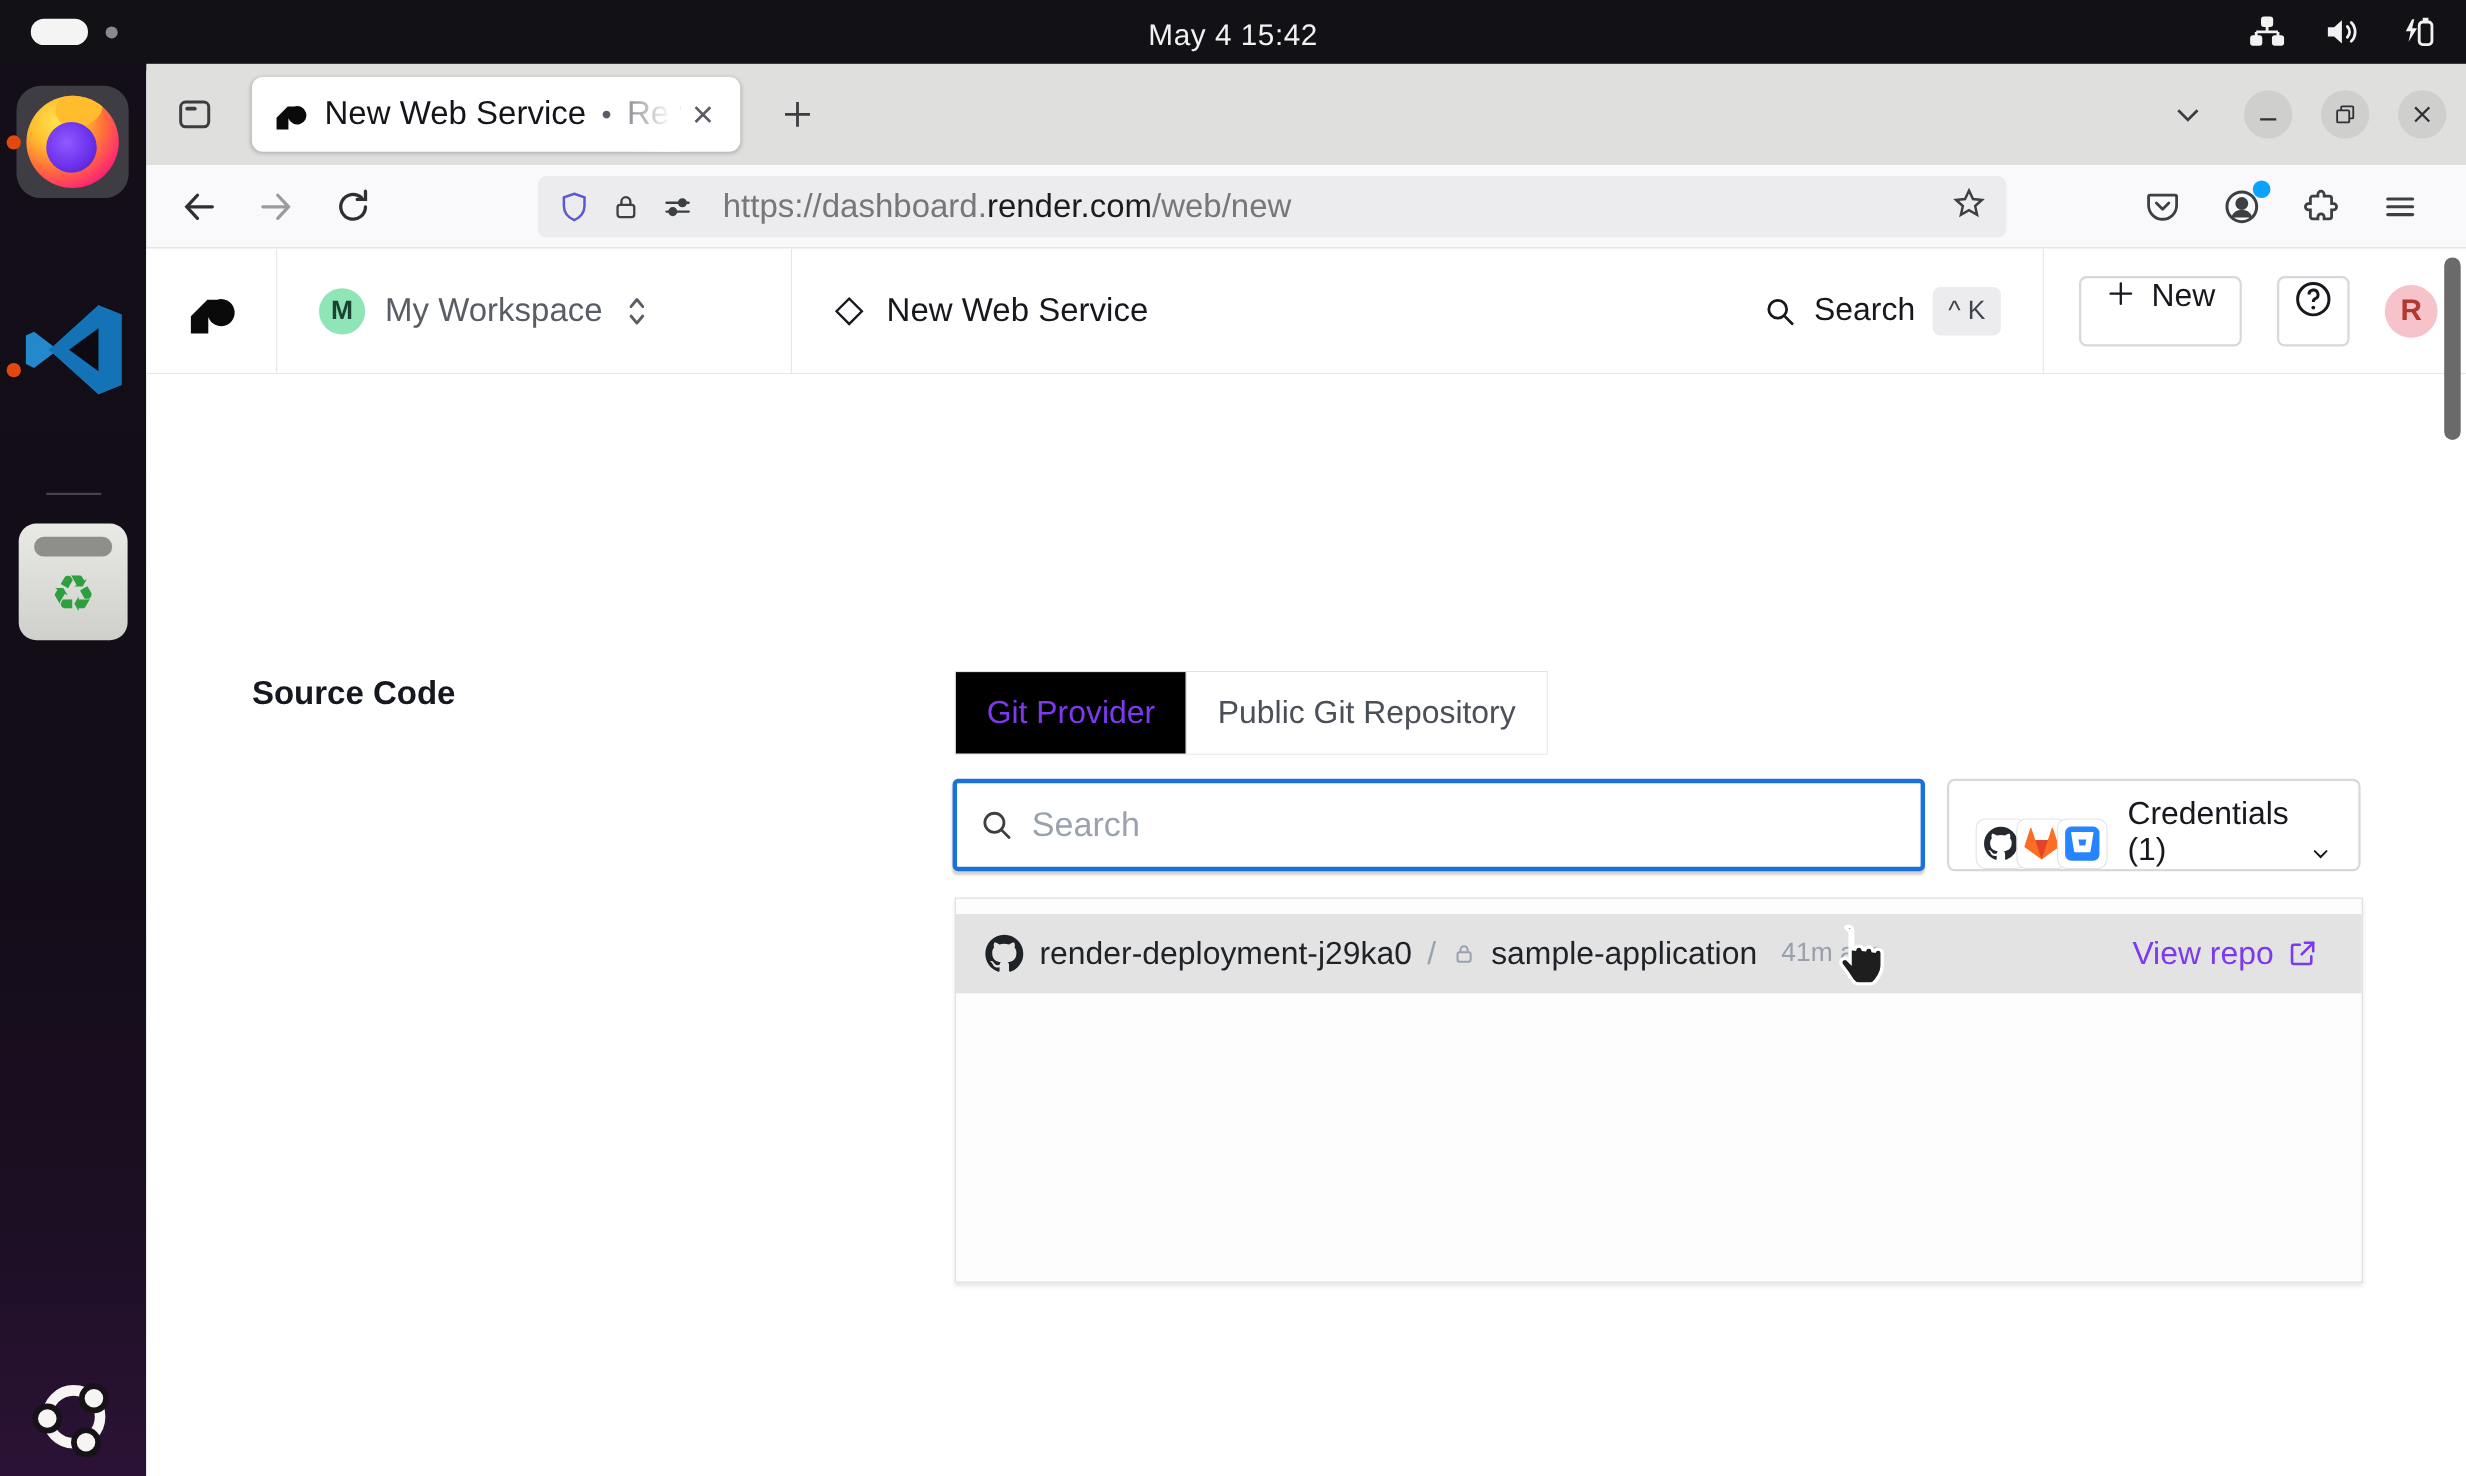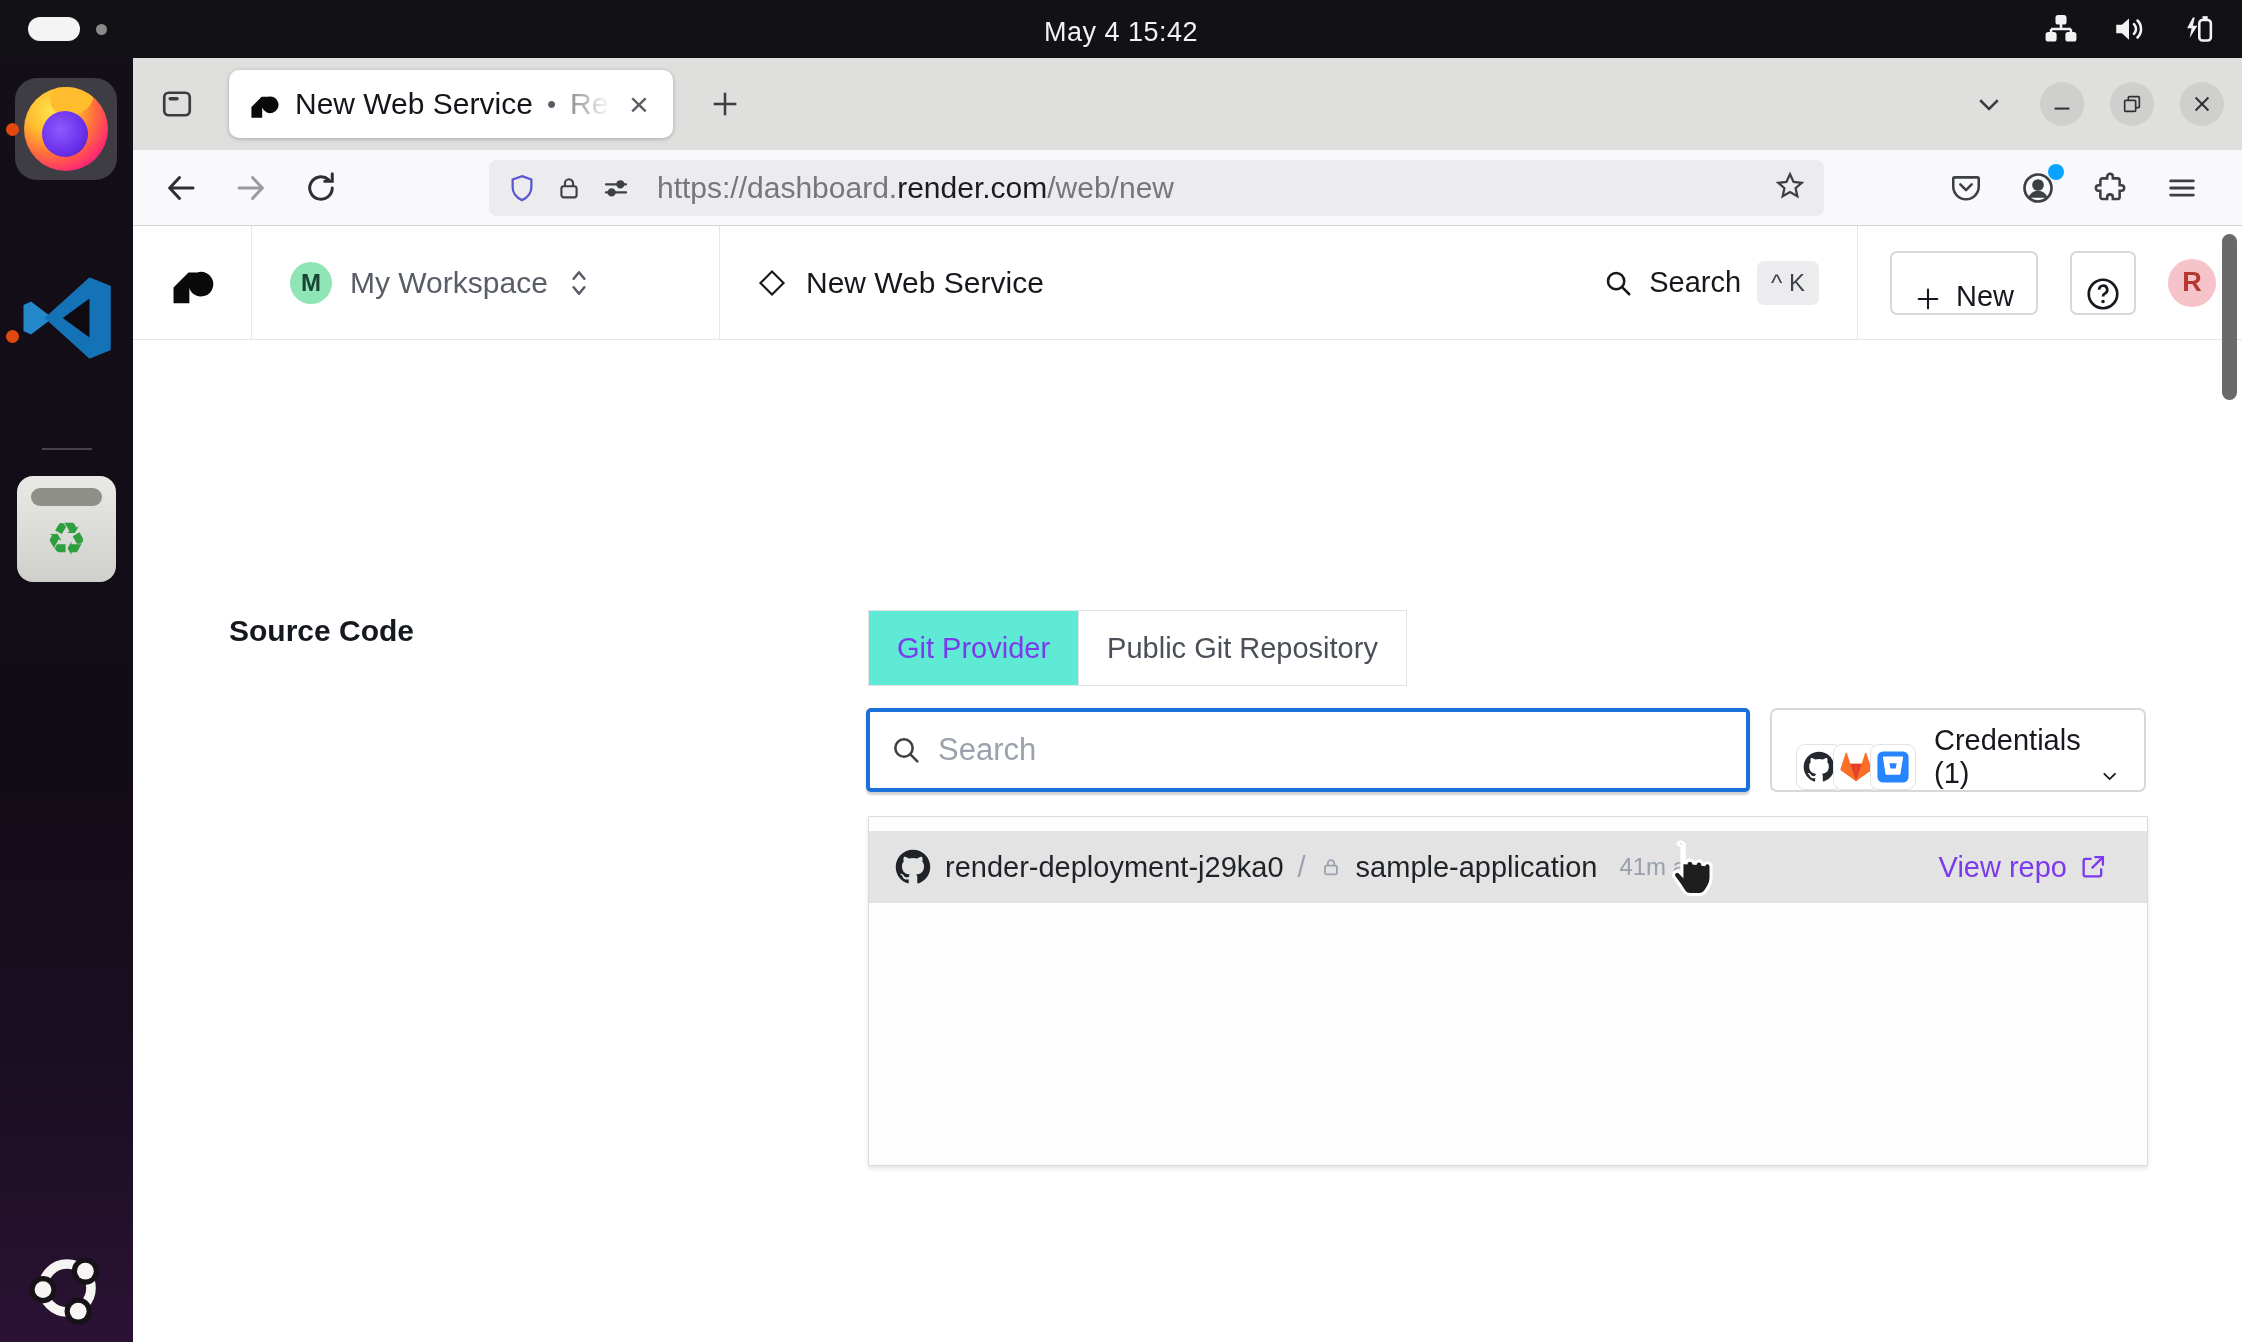--- a/index.html
+++ b/index.html
@@ -79,32 +79,32 @@
   .middle-cell { flex:1; border-right:1px solid #e7e7ea; display:flex; align-items:center;
     justify-content:space-between; padding:0 38px; }
   .crumb { display:flex; align-items:center; gap:20px; }
   .crumb-title { font-size:30px; color:#16181d; }
   .hdr-search { display:flex; align-items:center; gap:16px; }
   .hdr-search-label { font-size:29px; color:#16181d; }
   .kbd-badge { height:44px; padding:0 14px; background:#ececee; border-radius:7px; display:flex; align-items:center;
     font-size:24px; color:#3f4450; }
   .actions-cell { display:flex; align-items:center; gap:32px; padding:0 26px 0 32px; }
   .hdr-btn { height:64px; border:2px solid #d8d8dc; border-radius:7px; background:#fff; display:flex;
-    align-items:flex-end; gap:14px; padding:0 22px; font-size:29px; color:#16181d; }
+    align-items:flex-start; gap:14px; padding:0 22px; font-size:29px; color:#16181d; }
   .help-btn { width:66px; justify-content:center; padding:0; }
   .user-avatar { width:48px; height:48px; border-radius:50%; display:flex; align-items:center; justify-content:center;
     font-size:27px; color:#b3382f; font-weight:bold; }
 
   .page-heading { position:absolute; left:95px; top:220px; font-size:58px; font-weight:bold; color:#15181e; letter-spacing:-1px; }
   .source-label { position:absolute; left:96px; top:388px; font-size:30px; font-weight:bold; color:#15181e; }
 
   .src-tabs { position:absolute; left:735px; top:384px; height:76px; display:flex; border:1px solid #e2e2e6; background:#fff; }
   .src-tab { display:flex; align-items:center; padding:0 28px; font-size:29px; color:#4a4f58; background:#fff; }
   .src-tab + .src-tab { border-left:1px solid #e2e2e6; }
-  .src-tab.active { background:#5eead4; color:var(--accent); }
+  .src-tab.active { background:#000000; color:var(--accent); }
 
   .repo-search { position:absolute; left:733px; top:482px; width:884px; height:84px; background:#fff;
     border:4px solid var(--focus); border-radius:5px; display:flex; align-items:center; padding:0 20px; gap:16px;
     box-shadow:0 3px 2px rgba(0,0,0,.18); }
   .repo-search input { flex:1; border:none; outline:none; font-size:31px; color:#16181d; background:transparent;
     font-family:"Liberation Sans","DejaVu Sans",sans-serif; }
   .repo-search input::placeholder { color:#9aa2ad; }
 
   .credentials-btn { position:absolute; left:1637px; top:482px; width:376px; height:84px; background:#fff;
     border:2px solid #d8d8dc; border-radius:7px; display:flex; align-items:flex-end; padding:0 24px; gap:18px; }

